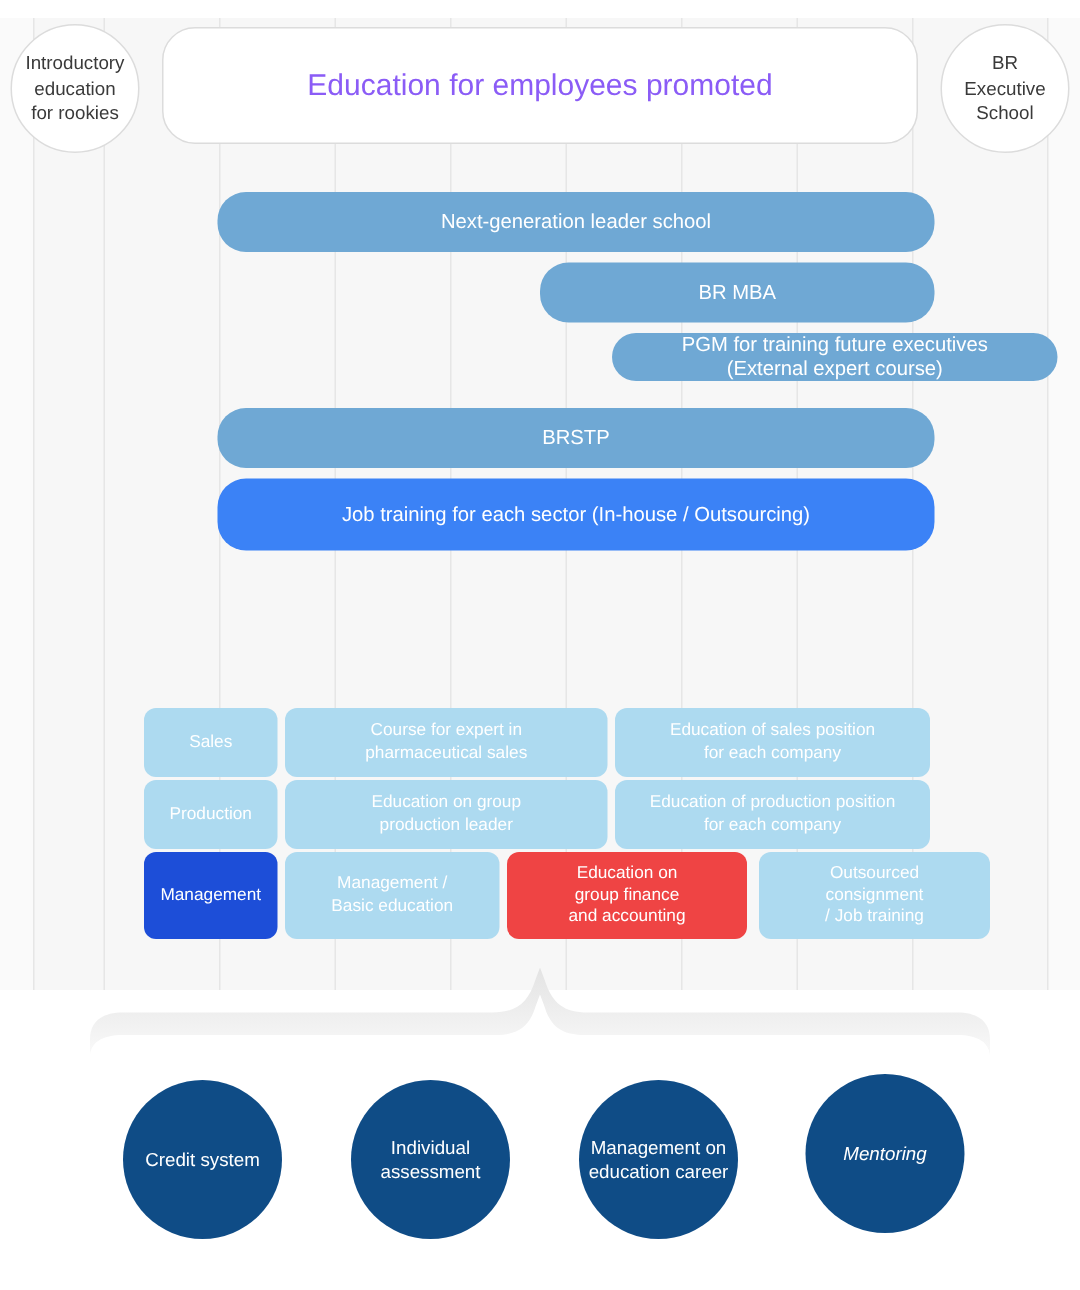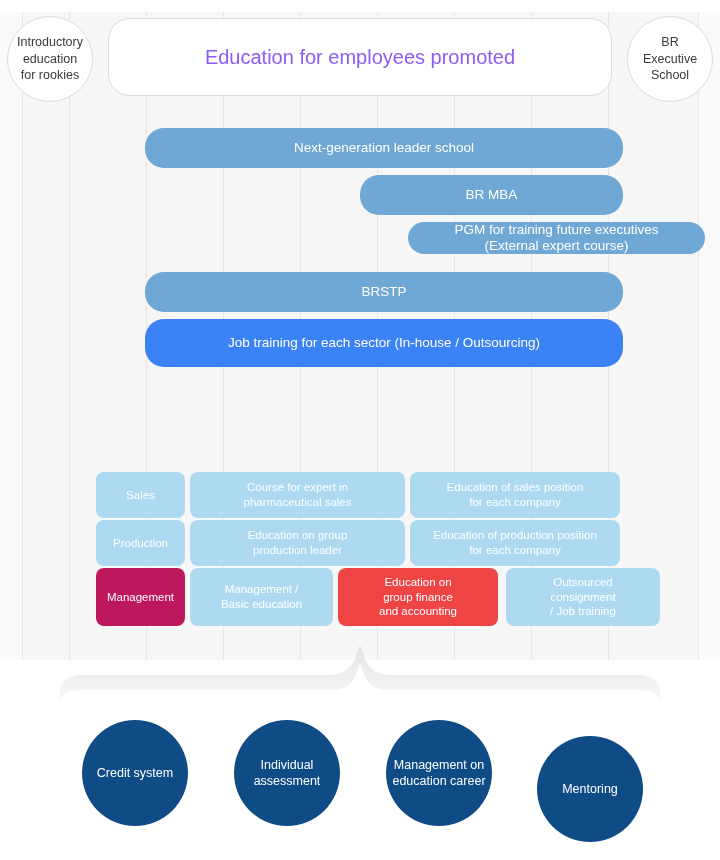--- a/index.html
+++ b/index.html
@@ -236,21 +236,21 @@
       </div>
       <div class="cell" style="left: 96px; top: 520px; width: 89px; height: 46px; background: rgb(173, 218, 240);">
         <span>Production</span>
       </div>
       <div class="cell" style="left: 190px; top: 520px; width: 215px; height: 46px; background: rgb(173, 218, 240);">
         <span>Education on group<br>production leader</span>
       </div>
       <div class="cell" style="left: 410px; top: 520px; width: 210px; height: 46px; background: rgb(173, 218, 240);">
         <span>Education of production position<br>for each company</span>
       </div>
-      <div class="cell" style="left: 96px; top: 568px; width: 89px; height: 58px; background: #be185d;">
+      <div class="cell" style="left: 96px; top: 568px; width: 89px; height: 58px; background: #1d4ed8;">
         <span>Management</span>
       </div>
       <div class="cell" style="left: 190px; top: 568px; width: 143px; height: 58px; background: rgb(173, 218, 240);">
         <span>Management /<br>Basic education</span>
       </div>
       <div class="cell" style="left: 338px; top: 568px; width: 160px; height: 58px; background: #ef4444;">
         <span>Education on<br>group finance<br>and accounting</span>
       </div>
       <div class="cell" style="left: 486px; top: 568px; width: 154px; height: 58px; background: rgb(173, 218, 240); margin-left: 20px;">
         <span>Outsourced<br>consignment<br>/ Job training</span>
@@ -274,18 +274,18 @@
   <div id="foundations">
       <div class="big-circle" style="left: 82px; top: 720px; background: rgb(15, 76, 134);">
         <span>Credit system</span>
       </div>
       <div class="big-circle" style="left: 234px; top: 720px; background: rgb(15, 76, 134);">
         <span>Individual<br>assessment</span>
       </div>
       <div class="big-circle" style="left: 386px; top: 720px; background: rgb(15, 76, 134);">
         <span>Management on<br>education career</span>
       </div>
-      <div class="big-circle" style="left: 537px; top: 736px; background: rgb(15, 76, 134);">
+      <div class="big-circle" style="left: 537px; top: 716px; background: rgb(15, 76, 134); font-style: italic;">
         <span>Mentoring</span>
       </div>
     </div>
 
 </div>
 
 </body></html>

